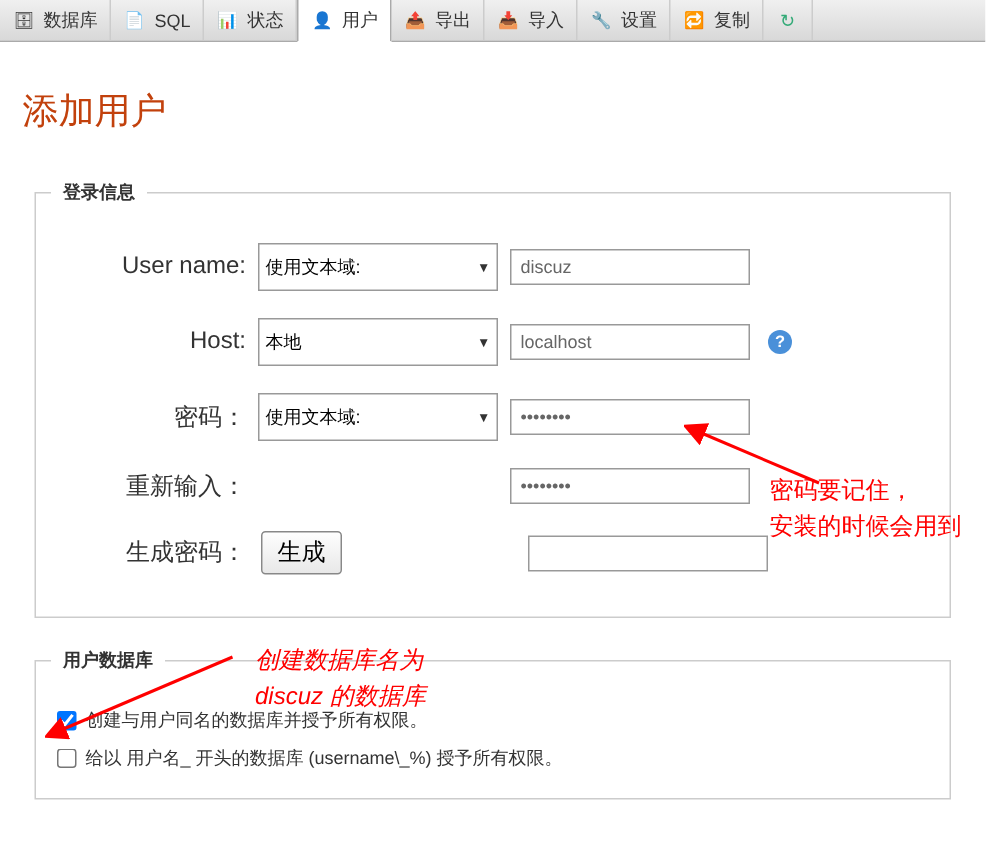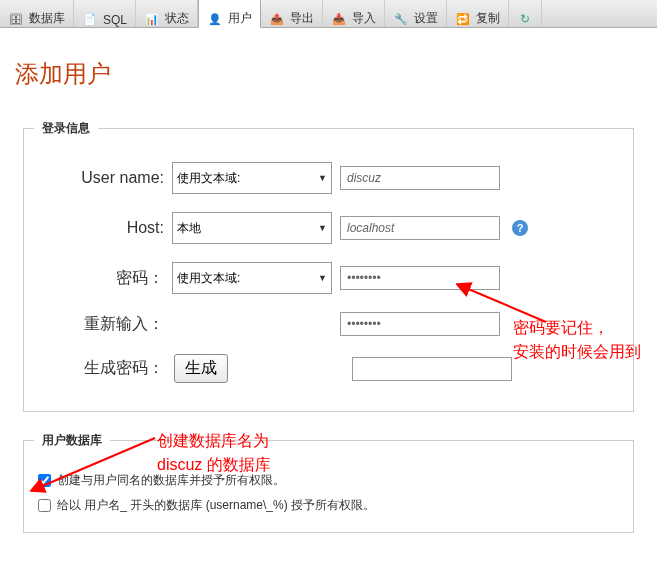--- a/index.html
+++ b/index.html
@@ -13,21 +13,21 @@
       position: relative;
     }
     .tabs {
       display: flex;
       background: linear-gradient(to bottom, #f0f0f0, #d8d8d8);
       border-bottom: 1px solid #aaa;
       height: 28px;
     }
     .tab {
       display: flex;
-      align-items: flex-end;
+      align-items: center;
       padding: 0 8px;
       border-right: 1px solid #ccc;
       cursor: pointer;
       gap: 5px;
       color: #333;
       font-size: 12px;
     }
     .tab.active {
       background: #fff;
       border-bottom: 1px solid #fff;
@@ -94,21 +94,20 @@
       font-size: 9px;
       color: #333;
     }
     .text-input {
       width: 160px;
       height: 24px;
       border: 1px solid #999;
       padding: 0 6px;
       font-size: 12px;
       color: #666;
-      font-style: italic;
     }
     .text-input-wide {
       width: 160px;
     }
     .btn-generate {
       padding: 3px 10px;
       border: 1px solid #888;
       background: linear-gradient(to bottom, #fefefe, #e8e8e8);
       border-radius: 3px;
       font-size: 16px;
@@ -268,21 +267,21 @@
 安装的时候会用到</div>
 <svg class="arrow-svg" style="top:282px; left:456px;" width="100" height="45">
   <defs>
     <marker id="ah1" markerWidth="8" markerHeight="8" refX="2" refY="4" orient="auto">
       <polygon points="0 0, 8 4, 0 8" fill="#ff0000"></polygon>
     </marker>
   </defs>
   <line x1="90" y1="40" x2="10" y2="6" stroke="#ff0000" stroke-width="2" marker-end="url(#ah1)"></line>
 </svg>
 
-<div class="annotation" style="top:429px; left:157px;">创建数据库名为
+<div class="annotation" style="top:429px; left:170px;font-style:italic;">创建数据库名为
 discuz 的数据库</div>
 <svg class="arrow-svg" style="top:432px; left:30px;" width="130" height="62">
   <defs>
     <marker id="ah2" markerWidth="8" markerHeight="8" refX="2" refY="4" orient="auto">
       <polygon points="0 0, 8 4, 0 8" fill="#ff0000"></polygon>
     </marker>
   </defs>
   <line x1="125" y1="6" x2="10" y2="55" stroke="#ff0000" stroke-width="2" marker-end="url(#ah2)"></line>
 </svg>
 

